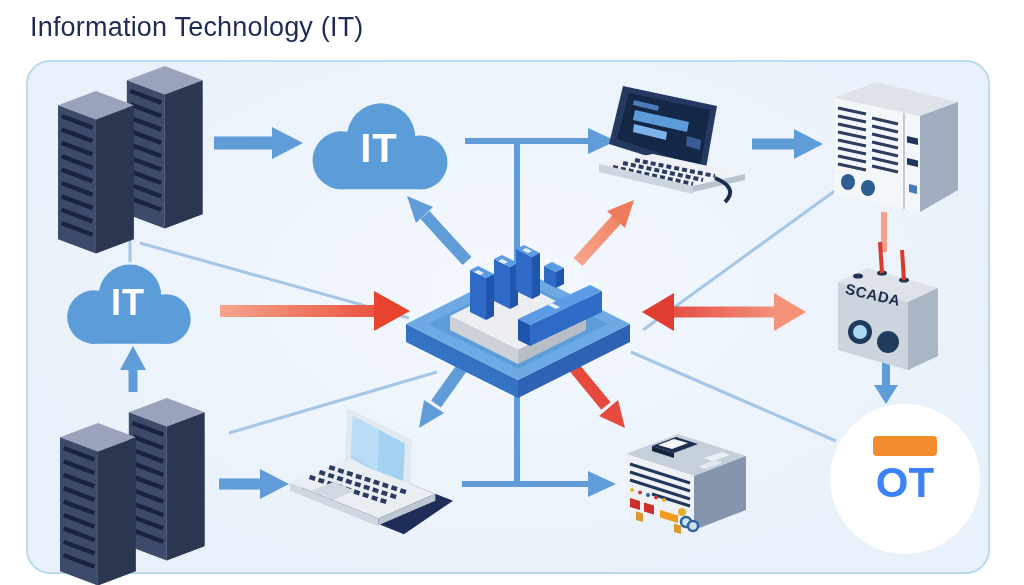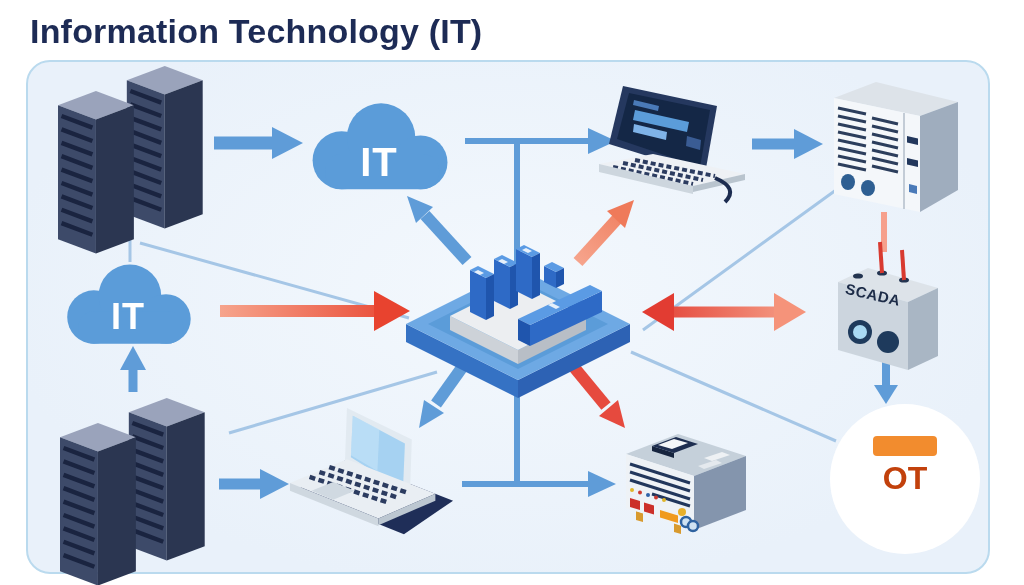--- a/index.html
+++ b/index.html
@@ -1,35 +1,35 @@
 <!DOCTYPE html>
 <html><head>
 <meta charset="utf-8">
 <style>
   html,body{margin:0;padding:0;background:#fff;}
   .stage{position:relative;width:1024px;height:585px;background:#ffffff;overflow:hidden;
          font-family:"Liberation Sans",sans-serif;}
-  .title{position:absolute;top:12px;font-size:34px;font-weight:bold;color:#1d2b55;letter-spacing:.2px;}
+  .title{position:absolute;top:12px;font-size:27px;font-weight:normal;color:#1d2b55;letter-spacing:.2px;}
   .title-l{left:30px;}
   .title-r{right:36px;}
   .panel{position:absolute;left:26px;top:60px;width:960px;height:510px;border-radius:24px;
          background:radial-gradient(ellipse at 50% 45%, #f3f8fd 0%, #e9f1fa 75%);
          border:2px solid #badaee;}
   .wires{position:absolute;left:0;top:0;}
   .node{position:absolute;}
   .node svg{display:block;width:100%;height:100%;}
   .cloud-label{position:absolute;left:0;right:0;top:32px;text-align:center;
-               font-size:40px;font-weight:bold;color:#ffffff;letter-spacing:1px;margin-top:14px;}
+               font-size:40px;font-weight:bold;color:#ffffff;letter-spacing:1px;}
   .cloud-label.small{top:26px;font-size:36px;}
   .scada-label{position:absolute;left:6px;top:46px;width:70px;text-align:center;
                font-size:15px;font-weight:bold;color:#1c2b47;letter-spacing:.5px;
                transform:rotate(13deg);}
   .ot-node{background:#ffffff;border-radius:50%;}
   .ot-bar{width:64px;height:20px;background:#f28c2e;border-radius:4px;margin:32px auto 6px;}
-  .ot-text{text-align:center;font-size:32px;font-weight:bold;color:#c2410c;line-height:1;}
+  .ot-text{text-align:center;font-size:42px;font-weight:bold;color:#3b82f6;line-height:1;}
 </style>
 </head>
 <body>
 
 <svg width="0" height="0" style="position:absolute" aria-hidden="true">
   <defs>
     <g id="twr">
       <polygon points="0,16 43,0 86,16 43,32" fill="#9aa3bb"></polygon>
       <polygon points="0,16 43,32 43,182 0,166" fill="#3d4a69"></polygon>
       <polygon points="43,32 86,16 86,166 43,182" fill="#2b3651"></polygon>

